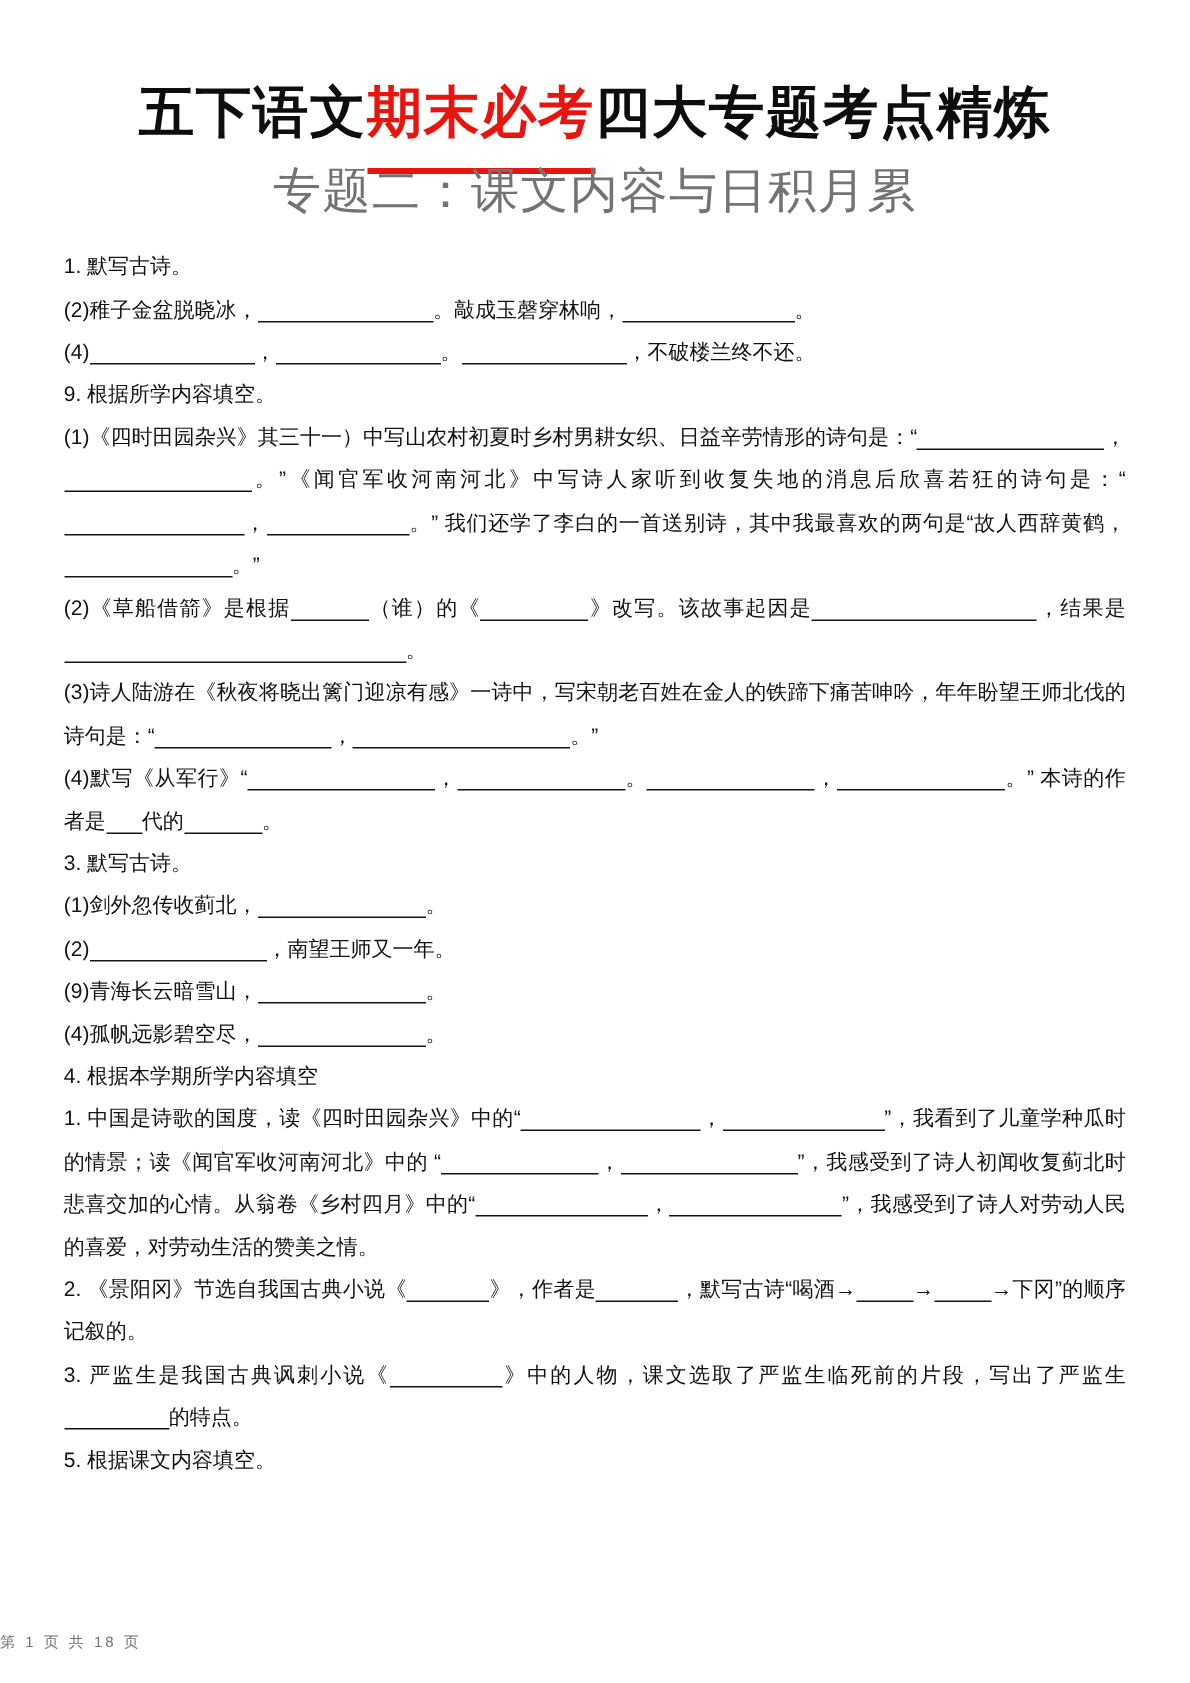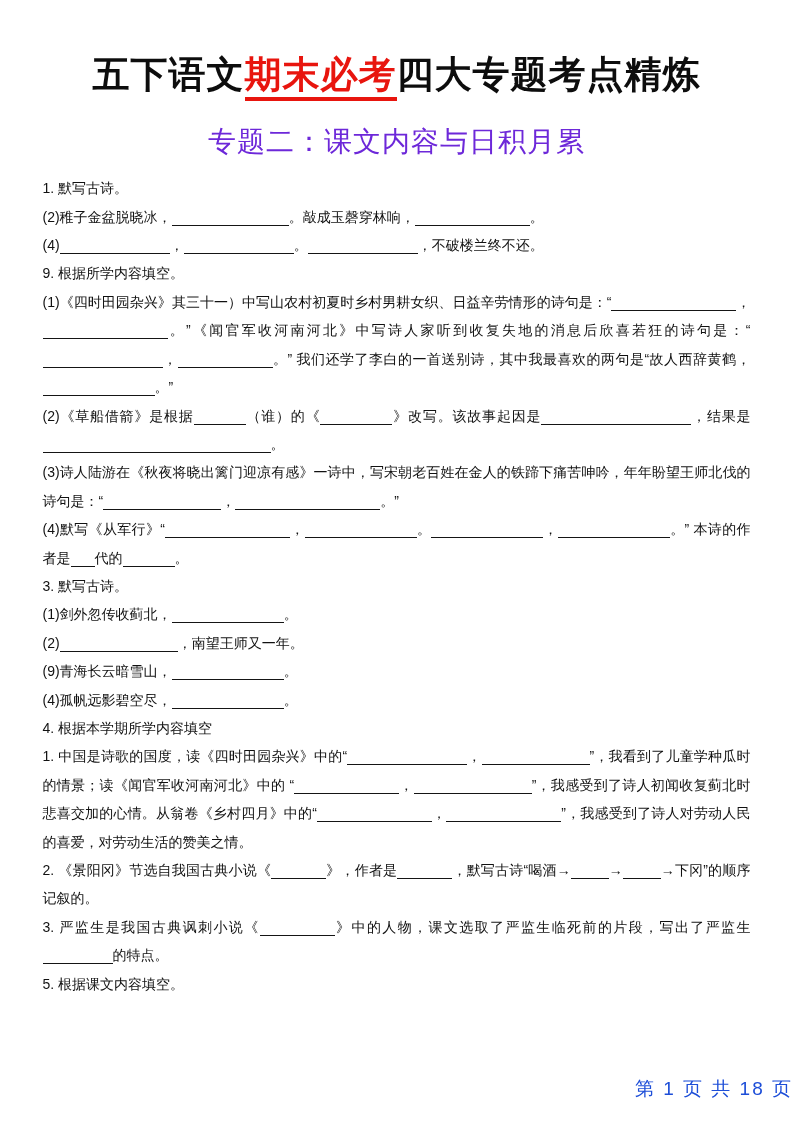--- a/index.html
+++ b/index.html
@@ -19,28 +19,28 @@
     text-align: center;
     font-size: 37px;
     font-weight: bold;
     letter-spacing: 1px;
     color: #0d0d0d;
     line-height: 1.25;
   }
   .title .hl {
     color: #e8150e;
     border-bottom: 4px solid #e8150e;
-    padding-bottom: 2px;
+    padding-bottom: 17px;
   }
   .subtitle {
-    margin-top: 25px;
+    margin-top: 8px;
     text-align: center;
-    font-size: 28px;
+    font-size: 32px;
     font-weight: normal;
-    color: #6d28d9;
+    color: #737373;
     letter-spacing: 1px;
   }
   .content {
     width: 708px;
     margin: 13px auto 0 auto;
     font-size: 14px;
     line-height: 28.4px;
     text-align: justify;
     color: #111111;
   }
@@ -49,23 +49,23 @@
     display: inline-block;
     height: 1em;
     border-bottom: 1.6px solid #151515;
     vertical-align: -4px;
   }
   .footer {
     position: absolute;
     bottom: 20px;
     left: 0;
     width: 100%;
-    text-align: right;
-    font-size: 19px;
-    color: #1d4ed8;
+    text-align: left;
+    font-size: 10px;
+    color: #737373;
     letter-spacing: 2px;
   }
 </style>
 </head>
 <body>
 
 <div class="page">
 
   <div class="title">
     <span>五下语文</span><span class="hl">期末必考</span><span>四大专题考点精炼</span>

